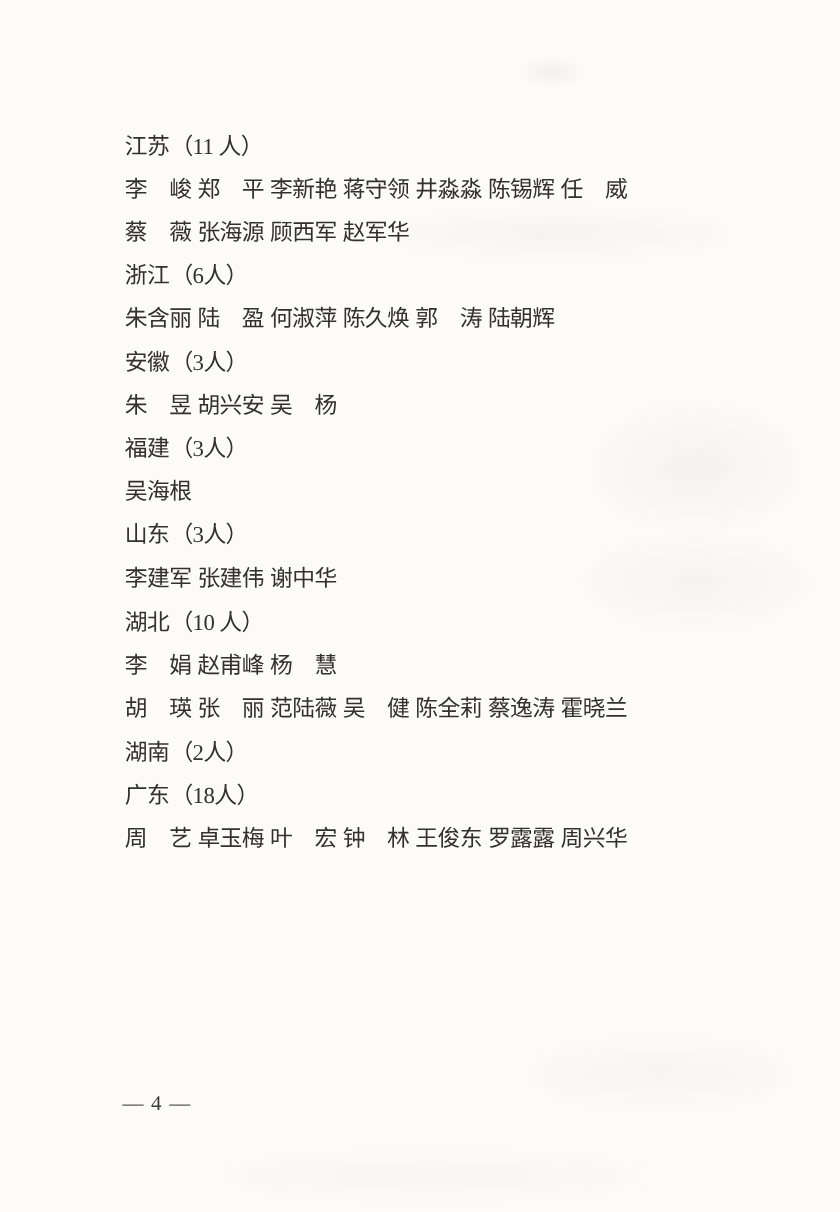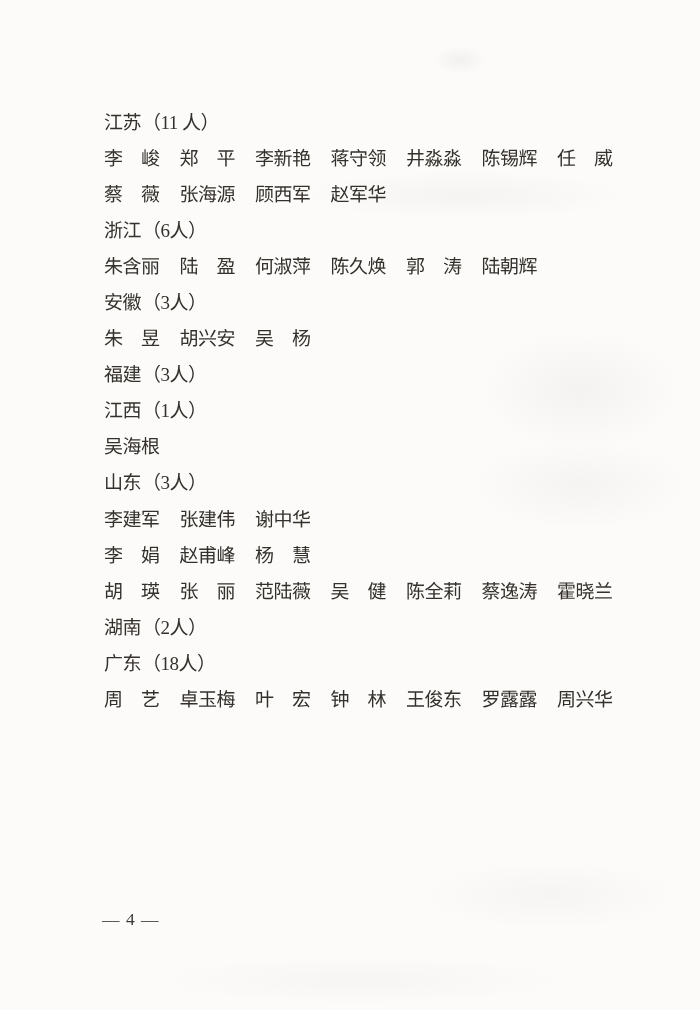--- a/index.html
+++ b/index.html
@@ -35,21 +35,21 @@
     left: 104px; top: 105px; right: 30px;
   }
   .line {
     line-height: 36.05px;
     height: 36.05px;
     font-size: 19px;
     letter-spacing: -0.5px;
     white-space: nowrap;
     color: #34312d;
   }
-  .line .name + .name { margin-left: 20px; }
+  .line .name + .name { margin-left: 5px; }
   .heading .cnt { margin-left: 1px; }
 
   .page-number {
     position: absolute;
     left: 102px; top: 909px;
     font-size: 17.5px;
     letter-spacing: 1px;
     color: #3c3a37;
     white-space: nowrap;
   }
@@ -67,24 +67,24 @@
 
   <div class="content">
       <div class="line heading"><span class="prov">江苏</span><span class="cnt">（11 人）</span></div>
       <div class="line names"><span class="name">李　峻</span><span class="name">郑　平</span><span class="name">李新艳</span><span class="name">蒋守领</span><span class="name">井淼淼</span><span class="name">陈锡辉</span><span class="name">任　威</span></div>
       <div class="line names"><span class="name">蔡　薇</span><span class="name">张海源</span><span class="name">顾西军</span><span class="name">赵军华</span></div>
       <div class="line heading"><span class="prov">浙江</span><span class="cnt">（6人）</span></div>
       <div class="line names"><span class="name">朱含丽</span><span class="name">陆　盈</span><span class="name">何淑萍</span><span class="name">陈久焕</span><span class="name">郭　涛</span><span class="name">陆朝辉</span></div>
       <div class="line heading"><span class="prov">安徽</span><span class="cnt">（3人）</span></div>
       <div class="line names"><span class="name">朱　昱</span><span class="name">胡兴安</span><span class="name">吴　杨</span></div>
       <div class="line heading"><span class="prov">福建</span><span class="cnt">（3人）</span></div>
-      <div class="line heading"><span class="prov">江西</span><span class="cnt">（1人）</span></div>
       <div class="line names"><span class="name">吴海根</span></div>
       <div class="line heading"><span class="prov">山东</span><span class="cnt">（3人）</span></div>
       <div class="line names"><span class="name">李建军</span><span class="name">张建伟</span><span class="name">谢中华</span></div>
+      <div class="line heading"><span class="prov">湖北</span><span class="cnt">（10 人）</span></div>
       <div class="line names"><span class="name">李　娟</span><span class="name">赵甫峰</span><span class="name">杨　慧</span></div>
       <div class="line names"><span class="name">胡　瑛</span><span class="name">张　丽</span><span class="name">范陆薇</span><span class="name">吴　健</span><span class="name">陈全莉</span><span class="name">蔡逸涛</span><span class="name">霍晓兰</span></div>
       <div class="line heading"><span class="prov">湖南</span><span class="cnt">（2人）</span></div>
       <div class="line heading"><span class="prov">广东</span><span class="cnt">（18人）</span></div>
       <div class="line names"><span class="name">周　艺</span><span class="name">卓玉梅</span><span class="name">叶　宏</span><span class="name">钟　林</span><span class="name">王俊东</span><span class="name">罗露露</span><span class="name">周兴华</span></div>
     </div>
 
   <div class="page-number">— 4 —</div>
 </div>
 

